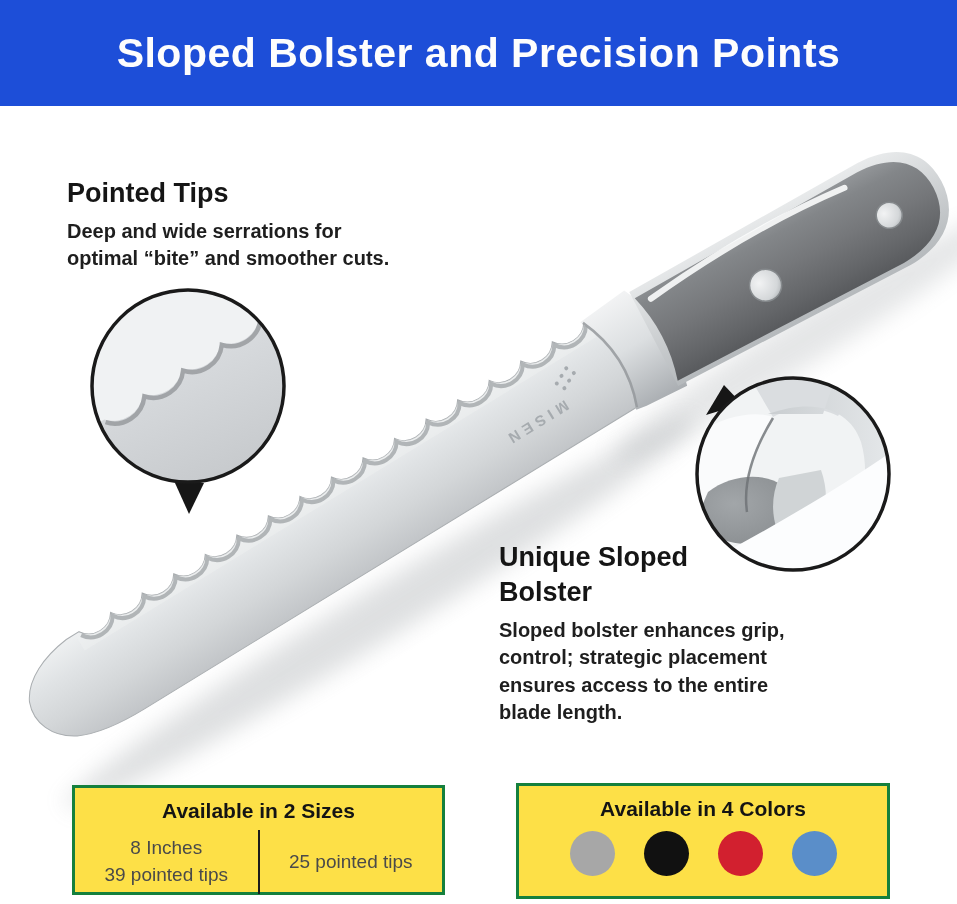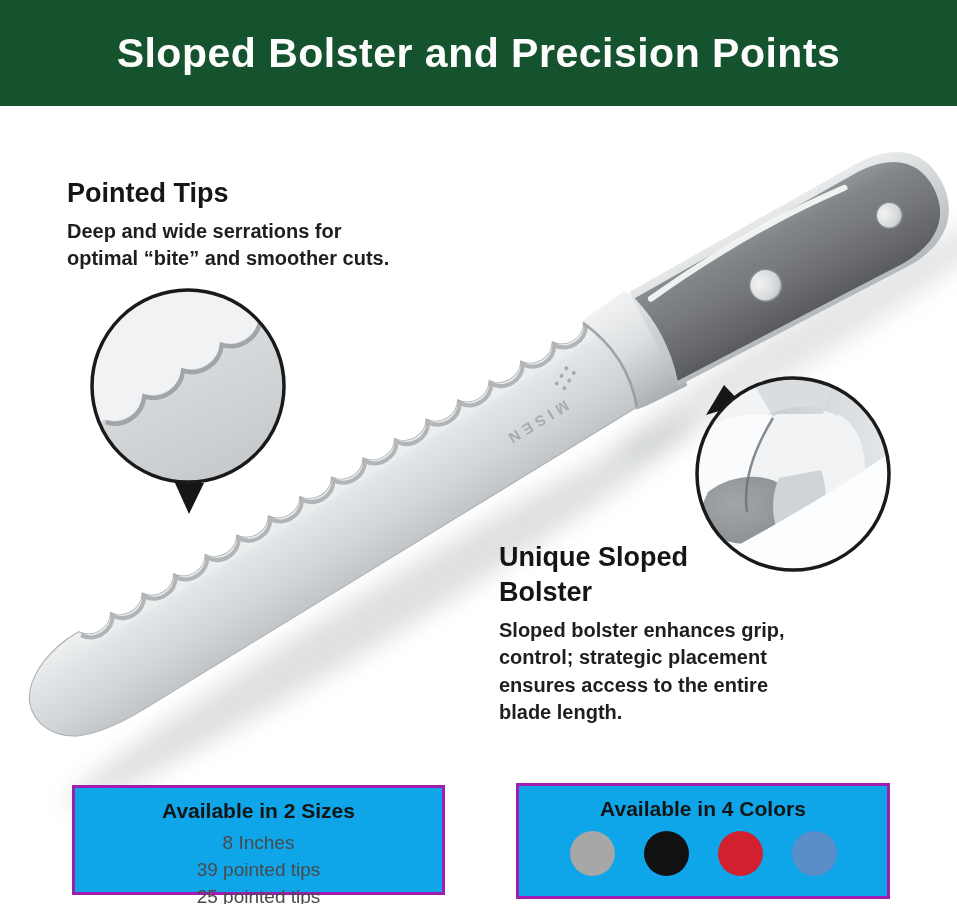--- a/index.html
+++ b/index.html
@@ -1,40 +1,40 @@
 <!DOCTYPE html>
 <html><head>
 <meta charset="utf-8">
 <style>
   html,body{margin:0;padding:0;}
   body{font-family:"Liberation Sans","DejaVu Sans",sans-serif;background:#fff;}
   #stage{position:relative;width:957px;height:904px;background:#ffffff;overflow:hidden;}
 
   
-  .banner{position:absolute;left:0;top:0;width:957px;height:106px;background:#14532d;
+  .banner{position:absolute;left:0;top:0;width:957px;height:106px;background:#1d4ed8;
           display:flex;align-items:center;justify-content:center;}
   .banner h1{margin:0;color:#fdfdfd;font-size:41px;font-weight:700;letter-spacing:.5px;}
 
   
   .feature{position:absolute;color:#1c1c1c;}
   .feature h2{margin:0 0 7px 0;font-size:27px;font-weight:700;line-height:1.3;color:#151515;}
   .feature p{margin:0;font-size:20px;font-weight:700;line-height:1.36;color:#1e1e1e;}
   #feat-tips{left:67px;top:176px;width:330px;}
   #feat-bolster{left:499px;top:540px;width:320px;}
   #feat-bolster h2{width:250px;}
 
   
   #knife-svg{position:absolute;left:0;top:0;width:957px;height:904px;}
 
   
-  .info-box{position:absolute;background:#0ea5e9;border:3px solid #a21caf;box-sizing:border-box;}
+  .info-box{position:absolute;background:#fde047;border:3px solid #15803d;box-sizing:border-box;}
   #box-sizes{left:72px;top:785px;width:373px;height:110px;}
   #box-colors{left:516px;top:783px;width:374px;height:116px;}
   .box-title{text-align:center;margin-top:11px;font-size:21px;font-weight:700;color:#141414;}
-  .sizes-row{display:flex;align-items:stretch;margin-top:7px;height:64px;flex-direction:column;}
+  .sizes-row{display:flex;align-items:stretch;margin-top:7px;height:64px;}
   .size-col{flex:1;text-align:center;font-size:19px;color:#4a4a4a;line-height:1.42;
             display:flex;flex-direction:column;justify-content:center;}
   .size-divider{width:2px;background:#1b1b1b;}
   .dots-row{display:flex;justify-content:center;gap:29px;margin-top:10px;}
   .dot{width:45px;height:45px;border-radius:50%;}
 </style>
 </head>
 <body>
 
 <div id="stage">

